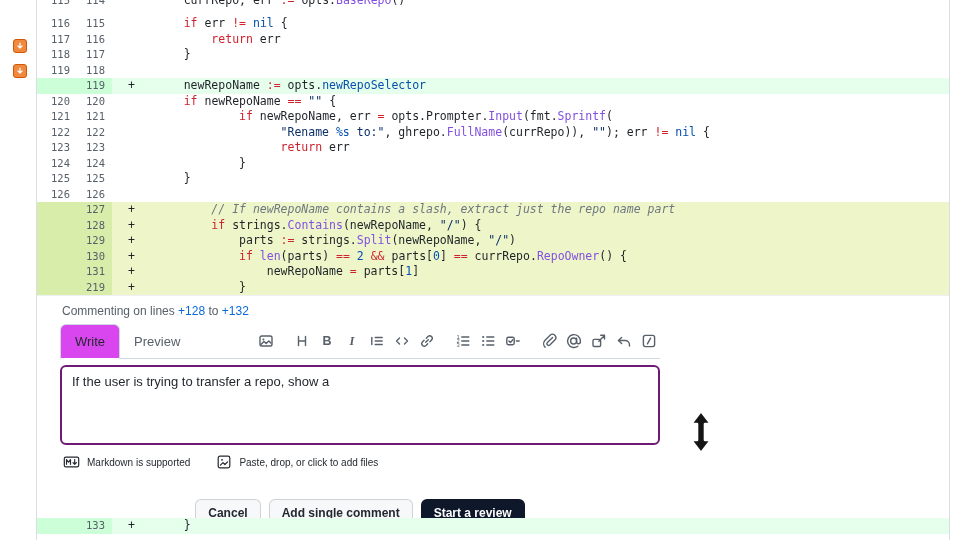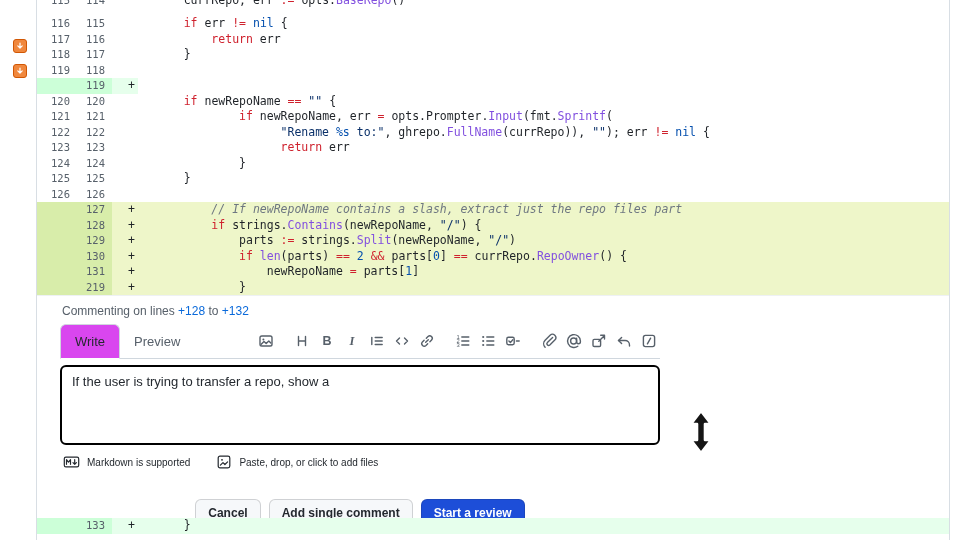--- a/index.html
+++ b/index.html
@@ -33,31 +33,31 @@
   .tabs{display:flex;align-items:stretch;height:34px;border-bottom:1px solid #d0d7de;}
   .tab{font-size:13px;display:flex;align-items:center;padding:0 14px;color:#57606a;cursor:pointer;}
   .tab.active{background:#d946ef;border:1px solid #d0d7de;border-bottom:1px solid #fff;
        border-radius:6px 6px 0 0;color:#24292f;margin-bottom:-1px;}
   .toolbar{margin-left:auto;display:flex;align-items:center;}
   .tgroup{display:flex;align-items:center;gap:3px;}
   .tgroup.gap{margin-left:14px;}
   .ticon{width:22px;height:22px;border:none;background:none;padding:0;display:flex;
        align-items:center;justify-content:center;cursor:pointer;}
   textarea.draft{display:block;margin-top:6px;width:100%;height:80px;box-sizing:border-box;
-       border:2px solid #000000;border-radius:6px;padding:7px 10px;
+       border:2px solid #701a75;border-radius:6px;padding:7px 10px;
        font-family:"Liberation Sans",sans-serif;font-size:13px;color:#24292f;resize:none;outline:none;}
   .ffooter{display:flex;align-items:center;gap:26px;margin-top:9px;padding-left:3px;}
   .fitem{display:flex;align-items:center;gap:7px;font-size:10px;font-weight:500;color:#24292f;
        text-decoration:none;}
   .ficon{display:flex;align-items:center;}
   .actions{position:absolute;left:0;top:175px;width:600px;display:flex;justify-content:center;gap:8px;}
   .btn{height:27px;padding:0 12px;border:1px solid rgba(31,35,40,0.18);border-radius:6px;background:#f6f8fa;
        font-family:"Liberation Sans",sans-serif;font-size:12px;font-weight:600;color:#24292f;
        display:flex;align-items:center;cursor:pointer;}
-  .btn.primary{background:#1d4ed8;color:#fff;border-color:rgba(27,31,36,0.15);}
+  .btn.primary{background:#0f172a;color:#fff;border-color:rgba(27,31,36,0.15);}
   
   .gmarker{position:absolute;left:13px;width:14px;height:14px;border-radius:3px;background:#f0883e;
        border:1px solid #d15704;box-sizing:border-box;display:flex;align-items:center;justify-content:center;
        cursor:pointer;}
   #gm1{top:39px}#gm2{top:64px}
   .cursor{position:absolute;left:687px;top:409px;pointer-events:none;}
 </style>
 </head>
 <body>
 
@@ -65,29 +65,29 @@
   <div class="vframe"></div>
 
   <div class="diff-block" id="diff-partial-top">
       <div class="drow ctx"><span class="num old">115</span><span class="num new">114</span><span class="marker"></span><span class="code" style="padding-left: 45.68px;"><span class="t-p">currRepo, err </span><span class="t-k">:=</span><span class="t-p"> opts.</span><span class="t-f">BaseRepo</span><span class="t-p">()</span></span></div>
     </div>
   <div class="diff-block" id="diff-top">
       <div class="drow ctx"><span class="num old">116</span><span class="num new">115</span><span class="marker"></span><span class="code" style="padding-left: 45.68px;"><span class="t-k">if</span><span class="t-p"> err </span><span class="t-k">!=</span><span class="t-p"> </span><span class="t-c">nil</span><span class="t-p"> {</span></span></div>
       <div class="drow ctx"><span class="num old">117</span><span class="num new">116</span><span class="marker"></span><span class="code" style="padding-left: 73.36px;"><span class="t-k">return</span><span class="t-p"> err</span></span></div>
       <div class="drow ctx"><span class="num old">118</span><span class="num new">117</span><span class="marker"></span><span class="code" style="padding-left: 45.68px;"><span class="t-p">}</span></span></div>
       <div class="drow ctx"><span class="num old">119</span><span class="num new">118</span><span class="marker"></span><span class="code" style="padding-left: 18px;"></span></div>
-      <div class="drow add"><span class="num old"></span><span class="num new">119</span><span class="marker">+</span></div>
+      <div class="drow add"><span class="num old"></span><span class="num new">119</span><span class="marker">+</span><span class="code" style="padding-left: 45.68px;"><span class="t-p">newRepoName </span><span class="t-k">:=</span><span class="t-p"> opts.</span><span class="t-c">newRepoSelector</span></span></div>
       <div class="drow ctx"><span class="num old">120</span><span class="num new">120</span><span class="marker"></span><span class="code" style="padding-left: 45.68px;"><span class="t-k">if</span><span class="t-p"> newRepoName </span><span class="t-k">==</span><span class="t-p"> </span><span class="t-s">""</span><span class="t-p"> {</span></span></div>
       <div class="drow ctx"><span class="num old">121</span><span class="num new">121</span><span class="marker"></span><span class="code" style="padding-left: 101.04px;"><span class="t-k">if</span><span class="t-p"> newRepoName, err </span><span class="t-k">=</span><span class="t-p"> opts.Prompter.</span><span class="t-f">Input</span><span class="t-p">(fmt.</span><span class="t-f">Sprintf</span><span class="t-p">(</span></span></div>
       <div class="drow ctx"><span class="num old">122</span><span class="num new">122</span><span class="marker"></span><span class="code" style="padding-left: 142.56px;"><span class="t-s">"Rename </span><span class="t-c">%s</span><span class="t-s"> to:"</span><span class="t-p">, ghrepo.</span><span class="t-f">FullName</span><span class="t-p">(currRepo)), </span><span class="t-s">""</span><span class="t-p">); err </span><span class="t-k">!=</span><span class="t-p"> </span><span class="t-c">nil</span><span class="t-p"> {</span></span></div>
       <div class="drow ctx"><span class="num old">123</span><span class="num new">123</span><span class="marker"></span><span class="code" style="padding-left: 142.56px;"><span class="t-k">return</span><span class="t-p"> err</span></span></div>
       <div class="drow ctx"><span class="num old">124</span><span class="num new">124</span><span class="marker"></span><span class="code" style="padding-left: 101.04px;"><span class="t-p">}</span></span></div>
       <div class="drow ctx"><span class="num old">125</span><span class="num new">125</span><span class="marker"></span><span class="code" style="padding-left: 45.68px;"><span class="t-p">}</span></span></div>
       <div class="drow ctx"><span class="num old">126</span><span class="num new">126</span><span class="marker"></span><span class="code" style="padding-left: 18px;"></span></div>
-      <div class="drow sel"><span class="num old"></span><span class="num new">127</span><span class="marker">+</span><span class="code" style="padding-left: 73.36px;"><span class="t-cm">// If newRepoName contains a slash, extract just the repo files part</span></span></div>
+      <div class="drow sel"><span class="num old"></span><span class="num new">127</span><span class="marker">+</span><span class="code" style="padding-left: 73.36px;"><span class="t-cm">// If newRepoName contains a slash, extract just the repo name part</span></span></div>
       <div class="drow sel"><span class="num old"></span><span class="num new">128</span><span class="marker">+</span><span class="code" style="padding-left: 73.36px;"><span class="t-k">if</span><span class="t-p"> strings.</span><span class="t-f">Contains</span><span class="t-p">(newRepoName, </span><span class="t-s">"/"</span><span class="t-p">) {</span></span></div>
       <div class="drow sel"><span class="num old"></span><span class="num new">129</span><span class="marker">+</span><span class="code" style="padding-left: 101.04px;"><span class="t-p">parts </span><span class="t-k">:=</span><span class="t-p"> strings.</span><span class="t-f">Split</span><span class="t-p">(newRepoName, </span><span class="t-s">"/"</span><span class="t-p">)</span></span></div>
       <div class="drow sel"><span class="num old"></span><span class="num new">130</span><span class="marker">+</span><span class="code" style="padding-left: 101.04px;"><span class="t-k">if</span><span class="t-p"> </span><span class="t-f">len</span><span class="t-p">(parts) </span><span class="t-k">==</span><span class="t-p"> </span><span class="t-c">2</span><span class="t-p"> </span><span class="t-k">&amp;&amp;</span><span class="t-p"> parts[</span><span class="t-c">0</span><span class="t-p">] </span><span class="t-k">==</span><span class="t-p"> currRepo.</span><span class="t-f">RepoOwner</span><span class="t-p">() {</span></span></div>
       <div class="drow sel"><span class="num old"></span><span class="num new">131</span><span class="marker">+</span><span class="code" style="padding-left: 128.72px;"><span class="t-p">newRepoName </span><span class="t-k">=</span><span class="t-p"> parts[</span><span class="t-c">1</span><span class="t-p">]</span></span></div>
       <div class="drow sel"><span class="num old"></span><span class="num new">219</span><span class="marker">+</span><span class="code" style="padding-left: 101.04px;"><span class="t-p">}</span></span></div>
     </div>
 
   <div class="comment-section">
     <div class="commenting"><span>Commenting on lines </span><a href="#">+128</a><span> to </span><a href="#">+132</a></div>
 

